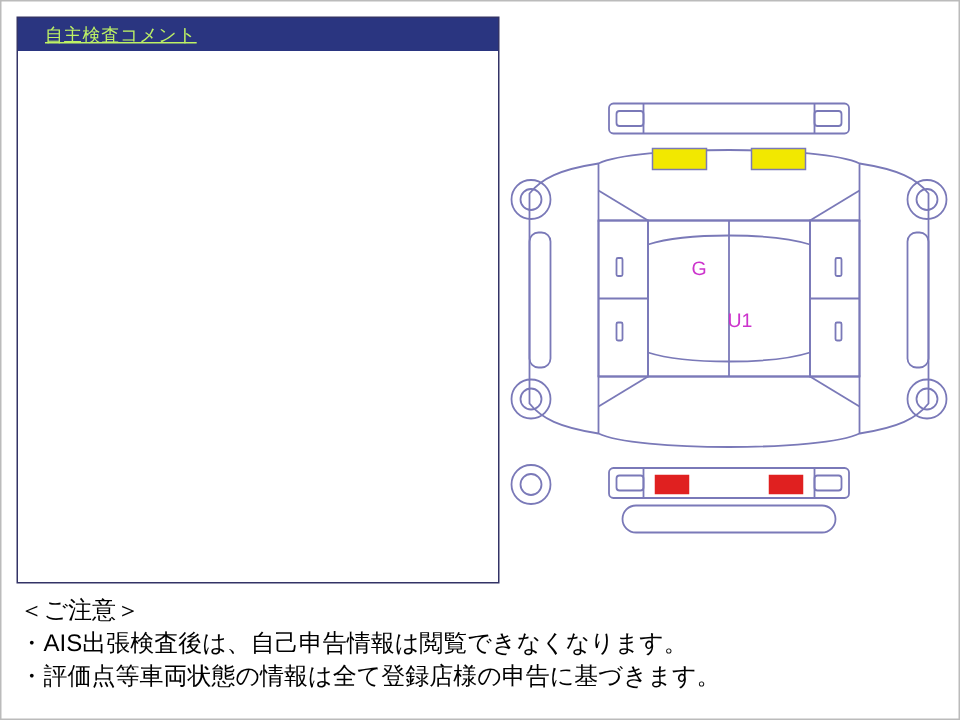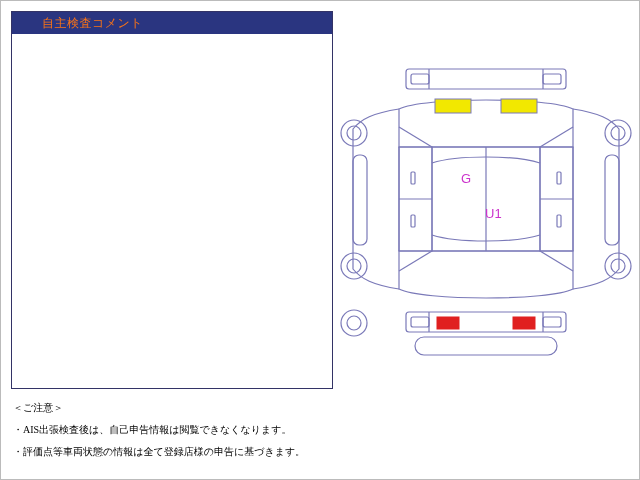--- a/index.html
+++ b/index.html
@@ -29,46 +29,46 @@
     top: 10px;
     width: 322px;
     height: 378px;
     box-sizing: border-box;
     border: 1px solid #333366;
     background: #ffffff;
   }
   .comment-header {
     height: 22px;
     background: #2a3580;
-    color: #f97316;
+    color: #bef264;
     font-size: 12px;
     line-height: 22px;
-    padding-left: 30px;
+    padding-left: 18px;
     box-sizing: border-box;
     letter-spacing: 0.5px;
+    text-decoration: underline;
   }
   .comment-body {
     height: calc(100% - 22px);
     padding: 6px 8px;
     box-sizing: border-box;
     font-size: 12px;
     line-height: 18px;
     white-space: pre-wrap;
     color: #000000;
   }
 
   
   .notes {
     position: absolute;
     left: 12px;
     top: 396px;
     width: 616px;
-    font-size: 10px;
+    font-size: 16px;
     line-height: 22px;
-    font-family: Liberation Serif, serif;
   }
   .notes .note-line {
     white-space: nowrap;
   }
 
   
   .diagram {
     position: absolute;
     left: 336px;
     top: 6px;

